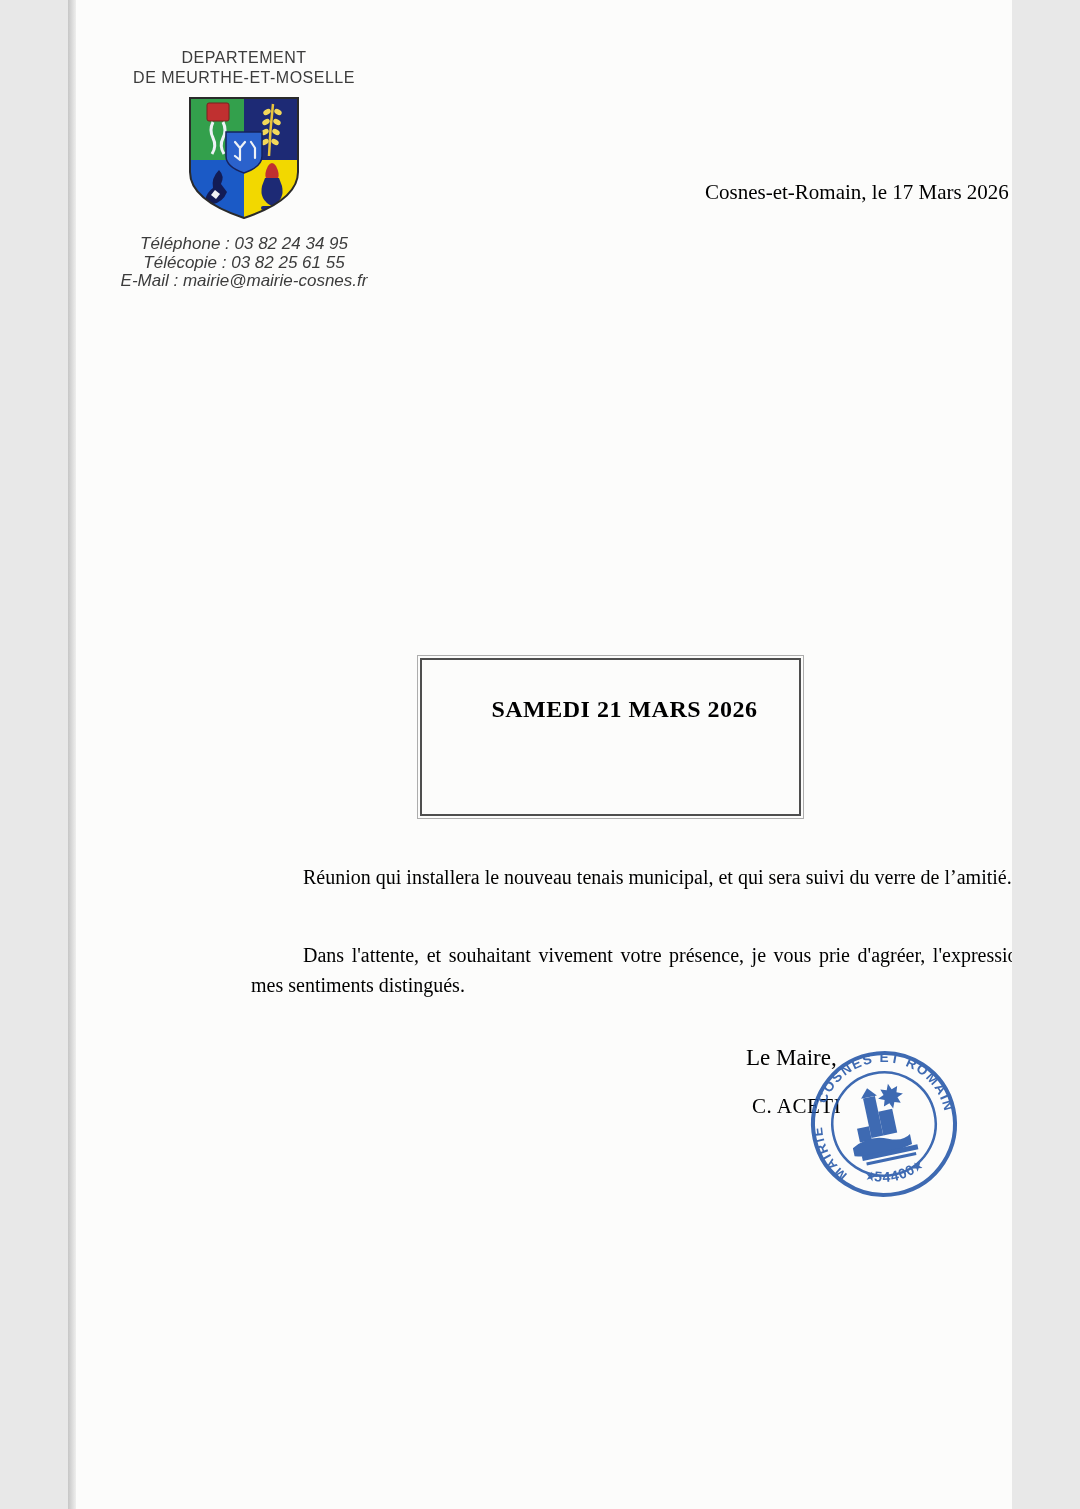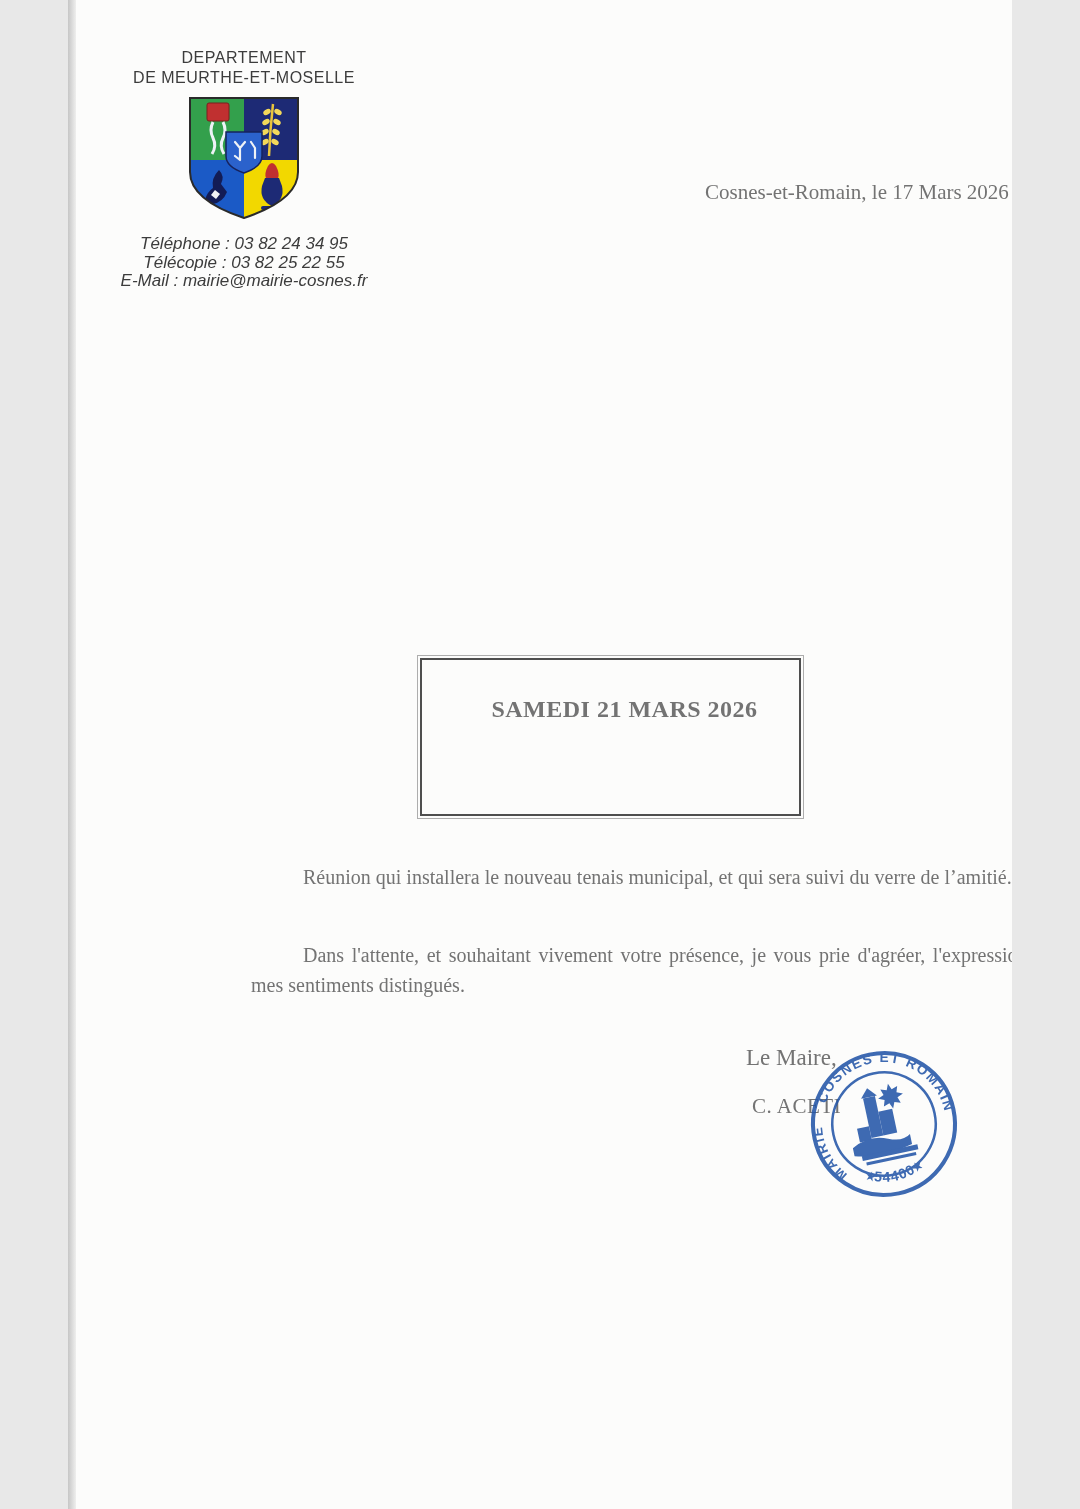--- a/index.html
+++ b/index.html
@@ -13,21 +13,21 @@
     overflow: hidden;
     color: #2e2e2e;
   }
   .scan-edge {
     position: absolute;
     left: 0; top: 0; bottom: 0;
     width: 8px;
     background: linear-gradient(to right, #c6c6c6, #efefee);
   }
   .sans { font-family: "Liberation Sans", sans-serif; color: #3c3c3c; }
-  .serif { font-family: "Liberation Serif", serif; color: #737373; }
+  .serif { font-family: "Liberation Serif", serif; color: #000000; }
 
   
   .letterhead {
     position: absolute;
     left: 38px; top: 48px;
     width: 276px;
     text-align: center;
   }
   .lh-dept { font-size: 16px; line-height: 20px; letter-spacing: .5px; }
   .lh-commune { margin-top: 18px; font-size: 15.5px; line-height: 19px; letter-spacing: .4px; }
@@ -137,21 +137,21 @@
         <rect x="76" y="112" width="22" height="4" rx="2" fill="#1d2a75"></rect>
 
         <path d="M41,38 h36 v24 q0,11 -18,17 q-18,-6 -18,-17 z" fill="#2b62cc" stroke="#16235e" stroke-width="1.5"></path>
         <path d="M50,48 l5,6 M60,48 l-5,6 M55,54 l0,12 M50,62 l5,4 M66,48 l4,6 M70,54 l0,10" fill="none" stroke="#eef2f6" stroke-width="2.2" stroke-linecap="round"></path>
       </g>
       <path d="M5,4 H113 V78 Q113,106 59,124 Q5,106 5,78 Z" fill="none" stroke="#2a2a2a" stroke-width="2"></path>
     </svg>
 
     <div class="sans lh-contact">
       <div>Téléphone : 03 82 24 34 95</div>
-      <div>Télécopie : 03 82 25 22 55</div>
+      <div>Télécopie : 03 82 25 61 55</div>
       <div>E-Mail : mairie@mairie-cosnes.fr</div>
     </div>
   </div>
 
   <div class="serif dateline">Cosnes-et-Romain, le 17 Mars 2026</div>
 
 
   <div class="event-box">
     <div class="serif event-line1">SAMEDI 21 MARS 2026</div>
   </div>

